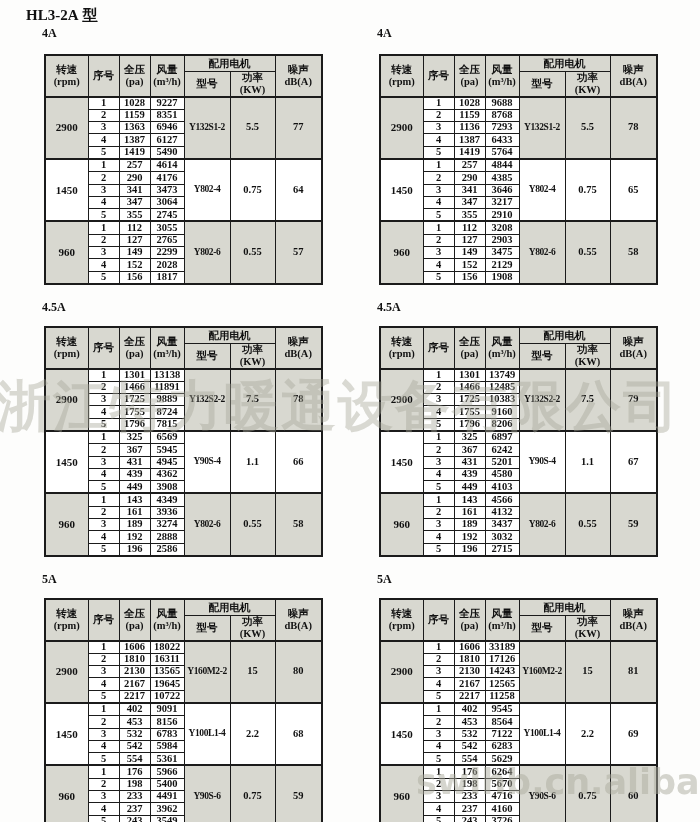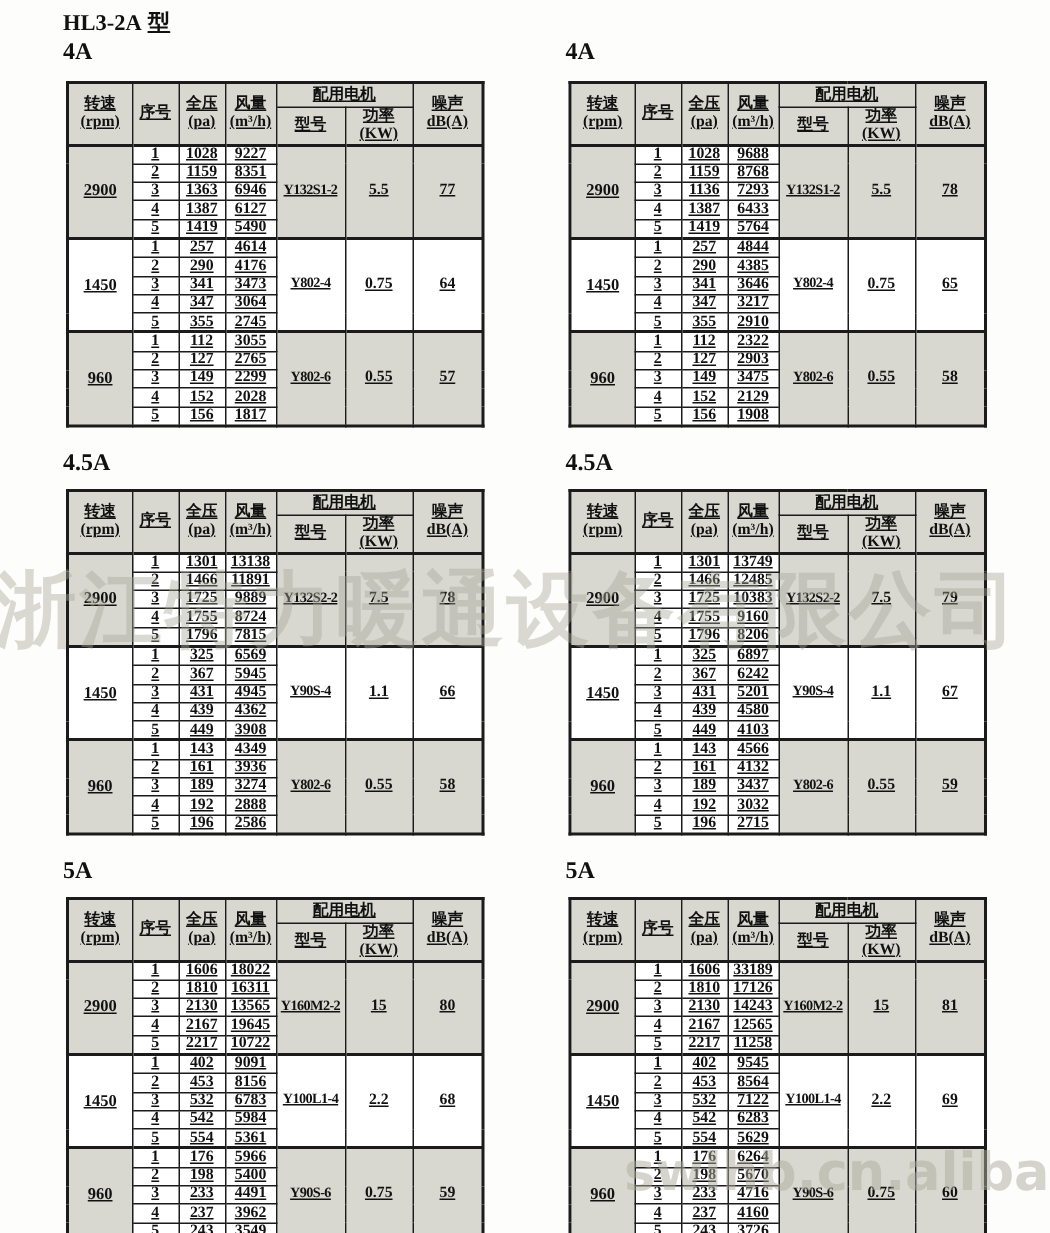--- a/index.html
+++ b/index.html
@@ -6,24 +6,24 @@
   .sheet {
     position:relative; width:700px; height:822px; background:#fdfdfc;
     font-family:"Liberation Serif", serif; color:#111; overflow:hidden;
   }
   .model-title {
     position:absolute; font-size:15px; font-weight:bold; white-space:nowrap;
     font-family:"Liberation Serif", serif;
   }
   .model-title .suffix { text-decoration:underline; margin-left:4px; }
   .size-label {
-    position:absolute; font-size:16px; font-weight:bold;
+    position:absolute; font-size:12px; font-weight:bold;
     font-family:"Liberation Serif", serif;
   }
-  .tbl { position:absolute;text-decoration:underline; }
+  .tbl { position:absolute; }
   table {
     border-collapse:collapse; border:2px solid #1b1b1b; background:#fff;
     font-family:"Liberation Serif", serif; font-weight:bold; color:#111;
     table-layout:fixed;
   }
   th, td {
     border:1px solid #1b1b1b; text-align:center; vertical-align:middle;
     padding:0 1px; overflow:hidden;
   }
   thead th { font-size:10.5px; line-height:1.12; white-space:pre-line; height:15px; background:#d8d8d0; }
@@ -45,21 +45,21 @@
     font-family:"DejaVu Sans", sans-serif; font-weight:bold; font-size:35px;
     letter-spacing:0px; color:rgba(172,172,158,0.5); white-space:nowrap;
     pointer-events:none;
   }
 </style>
 </head>
 <body>
 
 <div class="sheet">
 
-  <div class="model-title" style="left:42px; top:6px;">
+  <div class="model-title" style="left:26px; top:6px;">
     <span>HL3-2A</span><span class="suffix">型</span>
   </div>
 
   <div class="size-label" style="left:42px; top:26px;">4A</div>
   <div class="size-label" style="left:377px; top:26px;">4A</div>
   <div class="size-label" style="left:42px; top:300px;">4.5A</div>
   <div class="size-label" style="left:377px; top:300px;">4.5A</div>
   <div class="size-label" style="left:42px; top:572px;">5A</div>
   <div class="size-label" style="left:377px; top:572px;">5A</div>
 
@@ -268,21 +268,21 @@
           </tr>
           <tr>
             <td>5</td>
             <td>355</td>
             <td>2910</td>
           </tr>
           <tr class="group-start">
             <td rowspan="5" class="rpm shaded">960</td>
             <td>1</td>
             <td>112</td>
-            <td>2322</td>
+            <td>3208</td>
             <td rowspan="5" class="model shaded">Y802-6</td>
             <td rowspan="5" class="shaded">0.55</td>
             <td rowspan="5" class="shaded">58</td>
           </tr>
           <tr>
             <td>2</td>
             <td>127</td>
             <td>2903</td>
           </tr>
           <tr>

